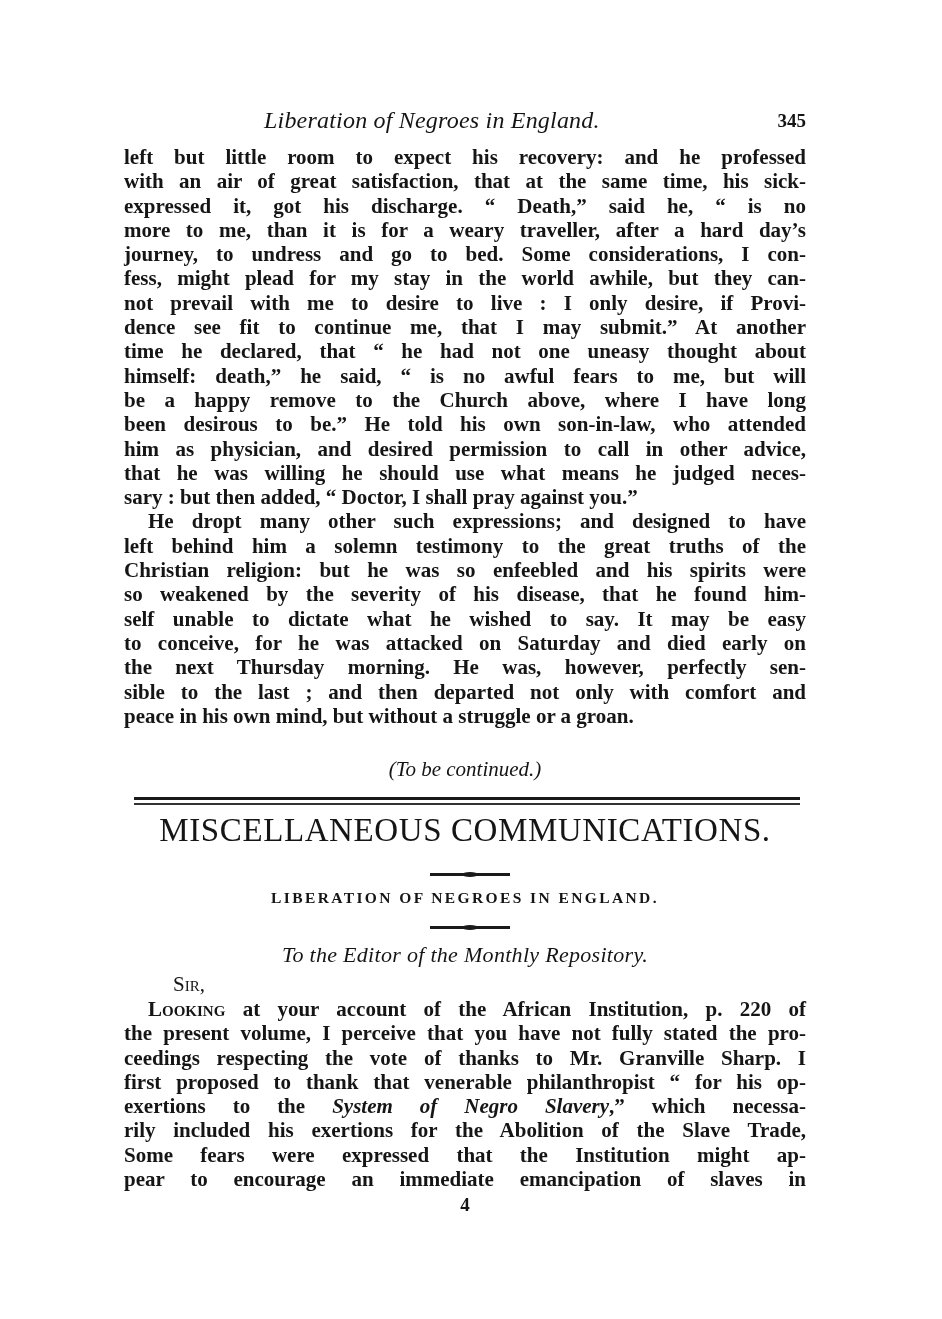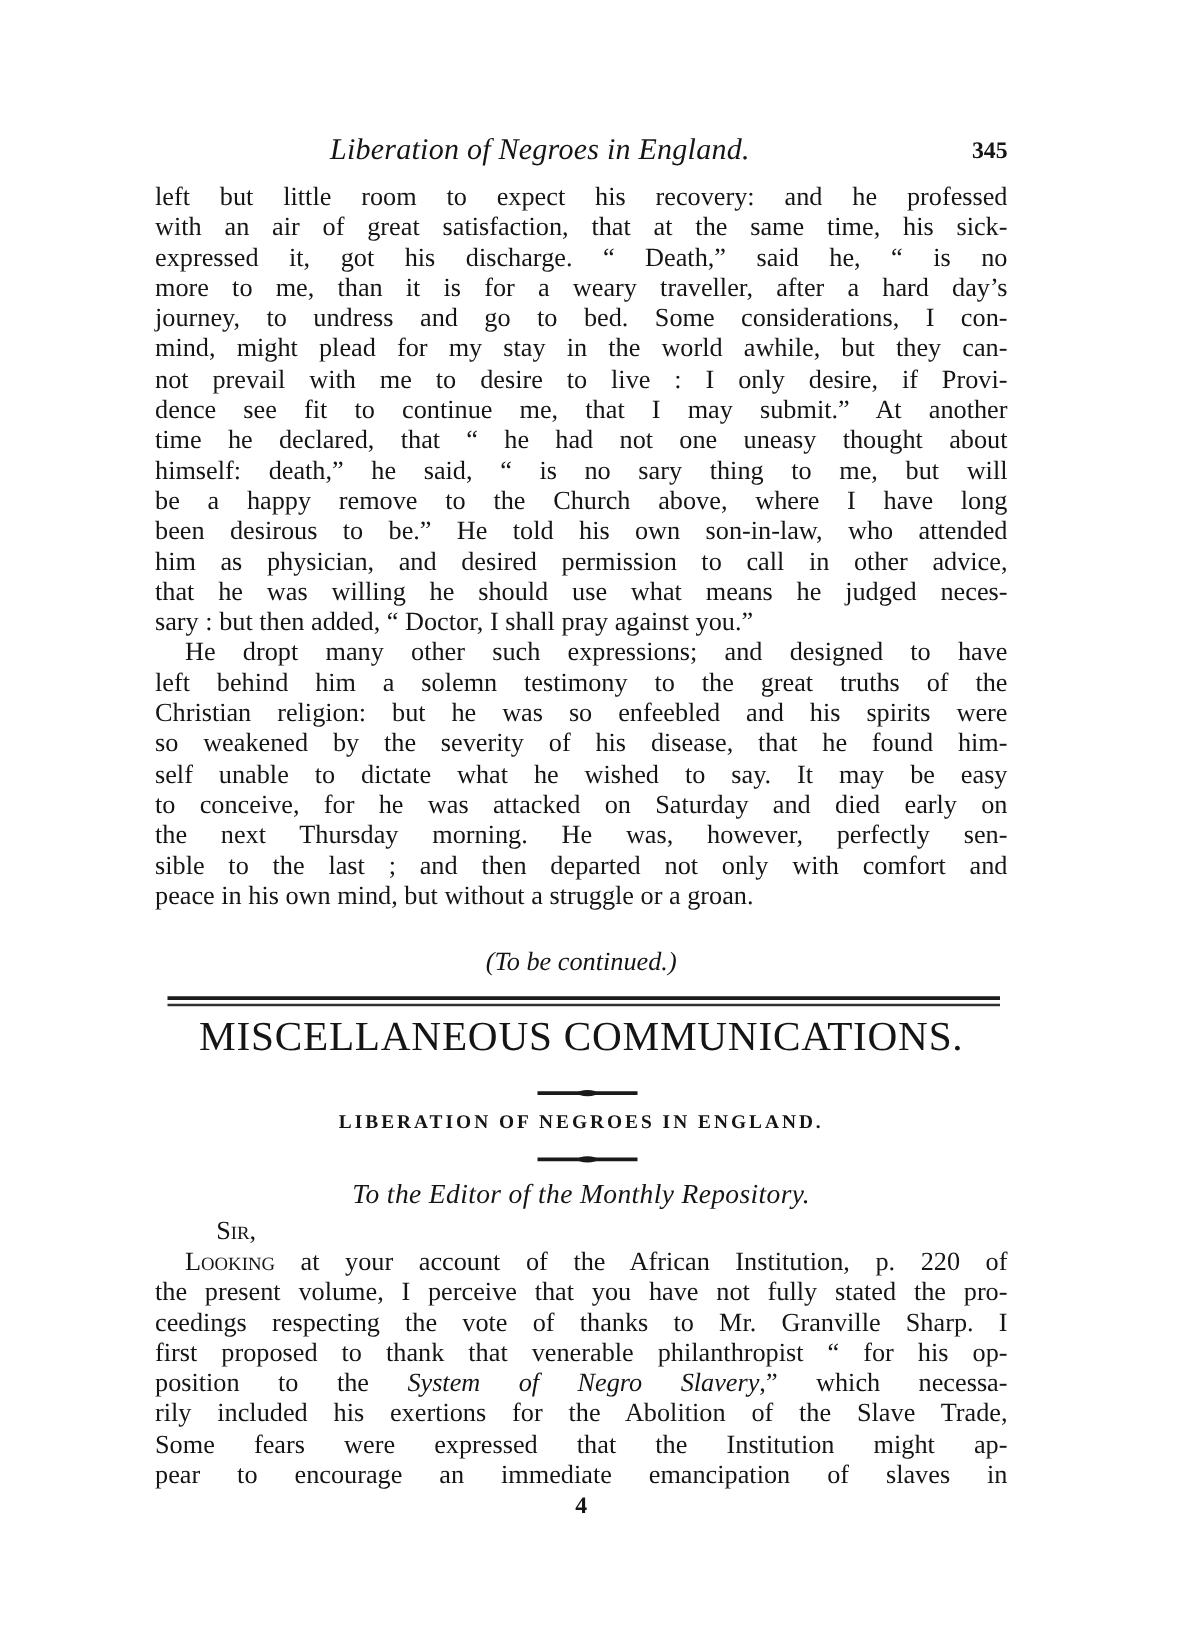--- a/index.html
+++ b/index.html
@@ -4,21 +4,21 @@
 <style>
   html, body { margin:0; padding:0; background:#ffffff; }
   body { width:942px; height:1319px; position:relative; overflow:hidden;
          font-family:"Liberation Serif","DejaVu Serif",serif; color:#151515; }
   .page { position:absolute; left:0; top:0; width:942px; height:1319px; }
   .running-head { position:absolute; top:107px; left:124px; width:682px; height:30px; }
   .running-title { position:absolute; left:140px; top:0; font-style:italic; font-size:24px; letter-spacing:0.2px; }
   .page-num { position:absolute; right:0; top:3px; font-weight:bold; font-size:19px; }
   .col { position:absolute; left:124px; width:682px; }
   .line { display:block; height:24.3px; line-height:24.3px; font-size:21px; white-space:nowrap;
-          text-align:justify; text-align-last:justify; }
+          text-align:justify; text-align-last:justify;font-weight:bold; }
   .line.last { text-align-last:left; }
   .line.indent { padding-left:24px; }
   .continued { position:absolute; left:0; width:682px; top:0; text-align:center; font-style:italic;
                font-size:21px;font-family:Liberation Serif, serif; }
   .rule-double { position:absolute; left:134px; width:666px; }
   .rule-double .r1 { height:3px; background:#1a1a1a; }
   .rule-double .gap { height:3px; }
   .rule-double .r2 { height:2px; background:#333; }
   .section-title { position:absolute; left:124px; width:682px; top:812px; text-align:center;
                    font-size:33px; letter-spacing:0.6px; }
@@ -43,25 +43,25 @@
     <span class="running-title">Liberation of Negroes in England.</span>
     <span class="page-num">345</span>
   </div>
 
   <div class="col" style="top:145px;">
     <span class="line">left but little room to expect his recovery: and he professed</span>
     <span class="line">with an air of great satisfaction, that at the same time, his sick-</span>
     <span class="line">expressed it, got his discharge.  “ Death,” said he, “  is no</span>
     <span class="line">more to me, than it is for a weary traveller, after a hard day’s</span>
     <span class="line">journey, to undress and go to bed.  Some considerations, I con-</span>
-    <span class="line">mind, might plead for my stay in the world awhile, but they can-</span>
+    <span class="line">fess, might plead for my stay in the world awhile, but they can-</span>
     <span class="line">not prevail with me to desire to live : I only desire, if Provi-</span>
     <span class="line">dence see fit to continue me, that I may submit.”  At another</span>
     <span class="line">time he declared, that “ he had not one uneasy thought about</span>
-    <span class="line">himself: death,” he said, “ is no sary thing to me, but will</span>
+    <span class="line">himself: death,” he said, “ is no awful fears to me, but will</span>
     <span class="line">be a happy remove to the Church above, where I have long</span>
     <span class="line">been desirous to be.” He told his own son-in-law, who attended</span>
     <span class="line">him as physician, and desired permission to call in other advice,</span>
     <span class="line">that he was willing he should use what means he judged neces-</span>
     <span class="line last">sary : but then added, “ Doctor, I shall pray against you.”</span>
     <span class="line indent">He dropt many other such expressions; and designed to have</span>
     <span class="line">left behind him a solemn testimony to the great truths of the</span>
     <span class="line">Christian religion: but he was so enfeebled and his spirits were</span>
     <span class="line">so weakened by the severity of his disease, that he found him-</span>
     <span class="line">self unable to dictate what he wished to say.  It may be easy</span>
@@ -91,21 +91,21 @@
 
   <div class="editor-line">To the Editor of the Monthly Repository.</div>
 
   <div class="salutation sc">Sir,</div>
 
   <div class="col" style="top:997px;">
     <span class="line indent"><span class="sc">Looking</span><span> at your account of the African Institution, p. 220 of</span></span>
     <span class="line">the present volume, I perceive that you have not fully stated the pro-</span>
     <span class="line">ceedings respecting the vote of thanks to Mr. Granville Sharp.  I</span>
     <span class="line">first proposed to thank that venerable philanthropist “ for his op-</span>
-    <span class="line"><span>position to the </span><span class="it">System of Negro Slavery</span><span>,” which necessa-</span></span>
+    <span class="line"><span>exertions to the </span><span class="it">System of Negro Slavery</span><span>,” which necessa-</span></span>
     <span class="line">rily included his exertions for the Abolition of the Slave Trade,</span>
     <span class="line">Some fears were expressed that the Institution might ap-</span>
     <span class="line">pear to encourage an immediate emancipation of slaves in</span>
   </div>
 
   <div class="catchword">4</div>
 
 </div>
 
 </body></html>

